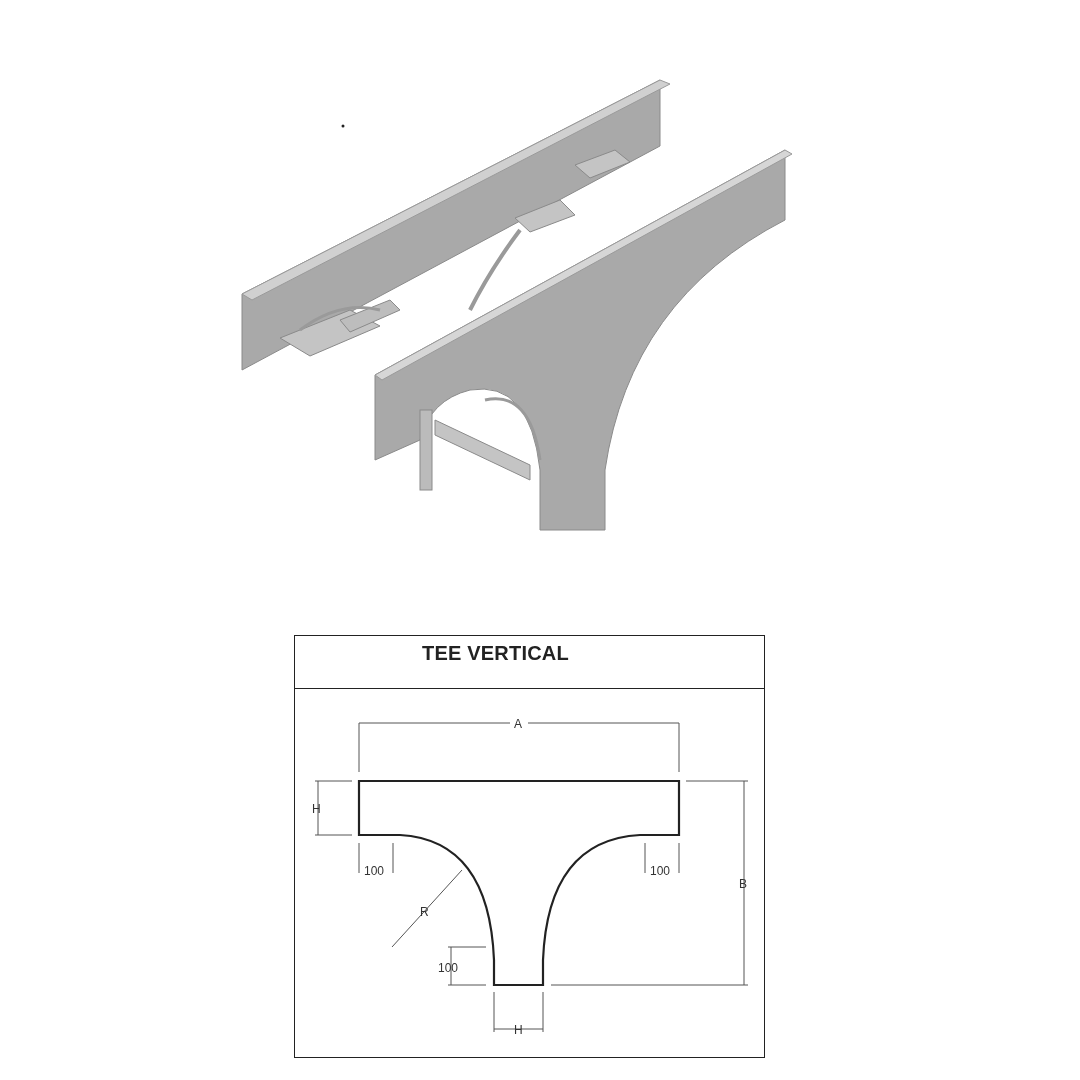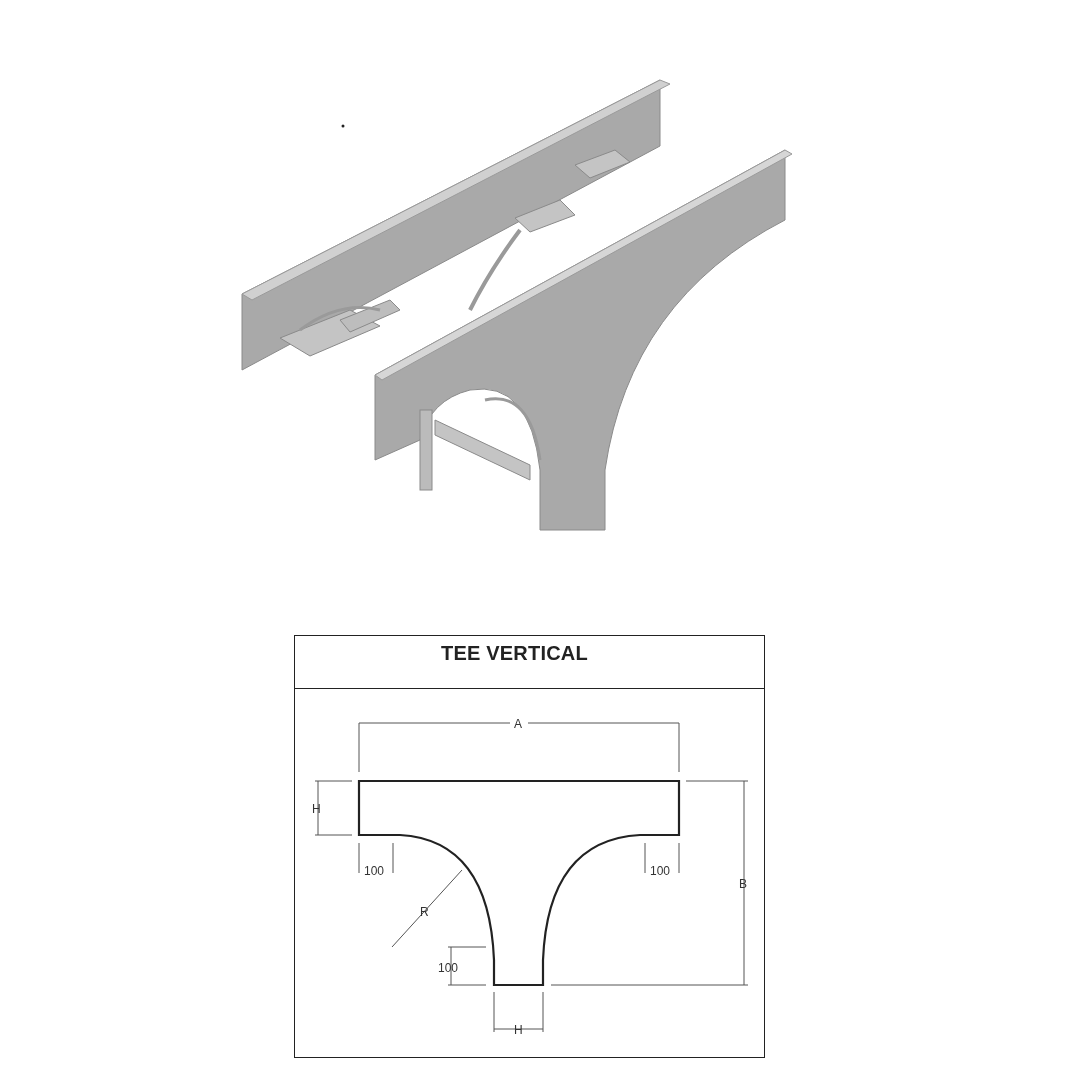--- a/index.html
+++ b/index.html
@@ -1,20 +1,20 @@
 <!DOCTYPE html>
 <html><head>
 <meta charset="utf-8">
 <style>
   html, body { margin:0; padding:0; background:#ffffff; }
   body { width:1080px; height:1080px; position:relative; overflow:hidden; font-family:"Liberation Sans", sans-serif; }
   .iso { position:absolute; left:230px; top:70px; width:580px; height:470px; }
   .spec { position:absolute; left:294px; top:635px; width:471px; height:423px; border:1.5px solid #222; box-sizing:border-box; }
   .spec-title { height:52px; border-bottom:1.5px solid #222; position:relative; }
-  .spec-title span { position:absolute; left:146px; top:6px; font-weight:bold; font-size:20px; color:#222; letter-spacing:0.2px; }
+  .spec-title span { position:absolute; left:127px; top:6px; font-weight:bold; font-size:20px; color:#222; letter-spacing:0.2px; }
   .drawing { position:absolute; left:0; top:0; width:1080px; height:1080px; pointer-events:none; }
   .dimtxt { font-family:"Liberation Sans", sans-serif; font-size:12px; fill:#333; }
 </style>
 </head>
 <body>
 
 <svg class="iso" viewBox="0 0 580 470" xmlns="http://www.w3.org/2000/svg">
 
   <polygon points="12,224 430,10 430,76 12,300" fill="#a9a9a9" stroke="#8a8a8a" stroke-width="1"></polygon>
   <polygon points="12,224 430,10 440,14 22,230" fill="#d0d0d0" stroke="#9a9a9a" stroke-width="1"></polygon>

